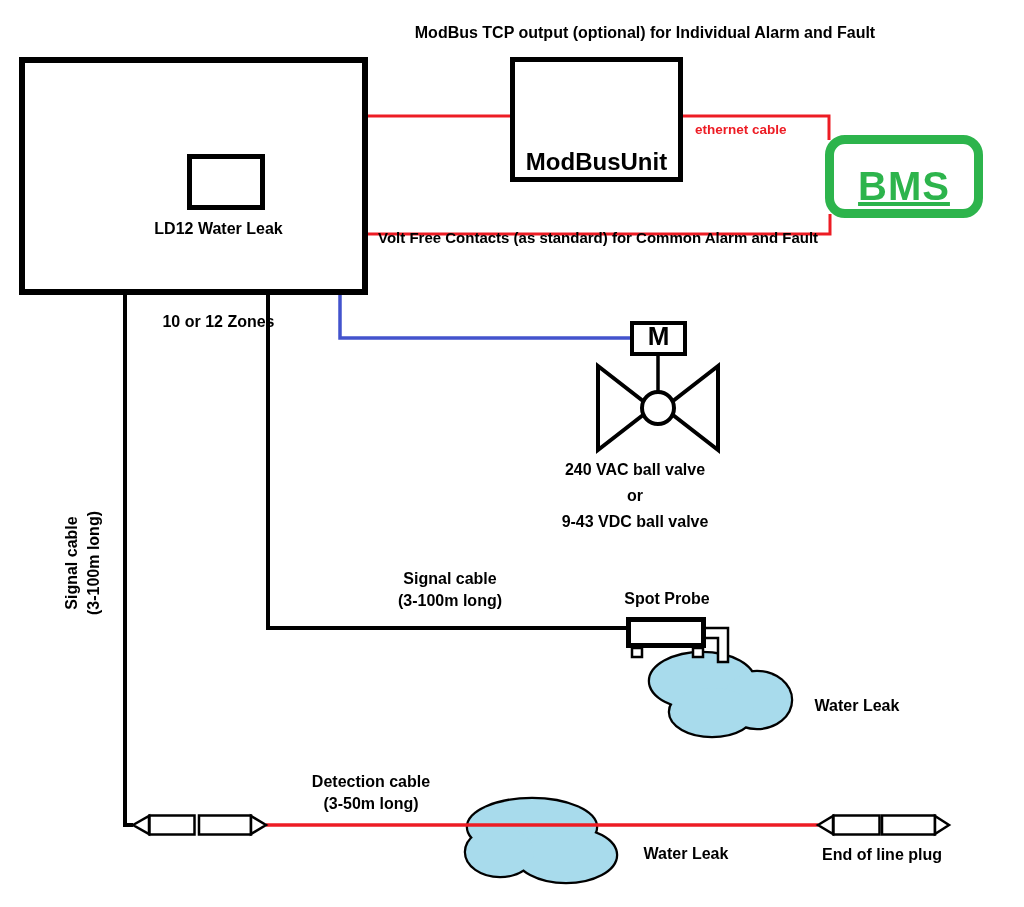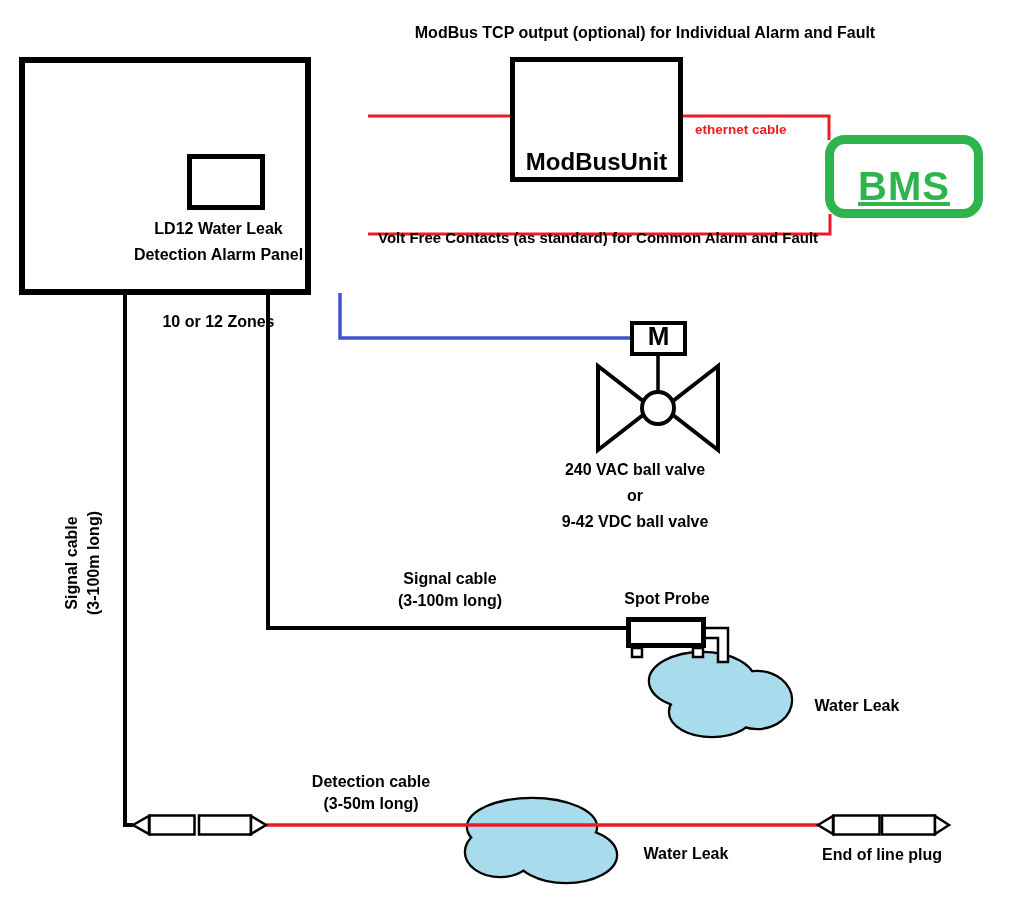--- a/index.html
+++ b/index.html
@@ -11,21 +11,21 @@
     font-weight:bold;
     color:#000;
     overflow:hidden;
   }
   #wires{position:absolute;left:0;top:0;width:1024px;height:907px;}
   .lbl{position:absolute;white-space:nowrap;font-size:16px;line-height:20px;}
   .lbl.center{text-align:center;white-space:normal;}
   .box{position:absolute;background:#fff;border:5px solid #000;box-sizing:border-box;
        display:flex;align-items:flex-end;justify-content:center;flex-direction:row;}
   
-  .panel{left:19px;top:57px;width:292px;height:238px;border-width:6px;justify-content:flex-start;}
+  .panel{left:19px;top:57px;width:349px;height:238px;border-width:6px;justify-content:flex-start;}
   .panel-display{position:absolute;left:162px;top:91px;width:78px;height:56px;border:5px solid #000;background:#fff;box-sizing:border-box;}
   .panel-title{position:absolute;left:24px;top:153px;width:339px;text-align:center;font-size:16px;line-height:26px;}
   .panel-zones{position:absolute;left:24px;top:250px;width:339px;text-align:center;font-size:16px;}
   
   .modbus{left:510px;top:57px;width:173px;height:125px;font-size:24px;line-height:30px;text-align:center;}
   
   .bms{left:825px;top:135px;width:158px;height:83px;border:9px solid #2db44c;border-radius:20px;
        color:#2db44c;font-size:40px;letter-spacing:1px;text-decoration:underline;}
   
   .mbox{left:630px;top:321px;width:57px;height:35px;border-width:4px;font-size:26px;}
@@ -110,21 +110,20 @@
       <rect x="833.5" y="815.5" width="46" height="19"></rect>
       <rect x="882" y="815.5" width="53" height="19"></rect>
       <polygon points="935,816 935,834 949,825"></polygon>
     </g>
   </svg>
 
   <div class="box panel">
     <div class="panel-display"></div>
     <div class="panel-title">
       <div>LD12 Water Leak</div>
-      <div>Detection Alarm Panel</div>
     </div>
     <div class="panel-zones">10 or 12 Zones</div>
   </div>
 
   <div class="box modbus">
     <div>ModBus</div>
     <div>Unit</div>
   </div>
 
   <div class="box bms">
@@ -139,21 +138,21 @@
 
   <div class="lbl center" style="left:345px;top:23px;width:600px;font-size:16px;">ModBus TCP output (optional) for Individual Alarm and Fault</div>
 
   <div class="lbl red" style="left:695px;top:120px;font-size:13.5px;">ethernet cable</div>
 
   <div class="lbl" style="left:378px;top:228px;font-size:15px;">Volt Free Contacts (as standard) for Common Alarm and Fault</div>
 
   <div class="lbl center" style="left:535px;top:457px;width:200px;line-height:26px;">
     <div>240 VAC ball valve</div>
     <div>or</div>
-    <div>9-42 VDC ball valve</div>
+    <div>9-43 VDC ball valve</div>
   </div>
 
   <div class="rot-left">
     <div>Signal cable</div>
     <div>(3-100m long)</div>
   </div>
 
   <div class="lbl center" style="left:370px;top:568px;width:160px;line-height:22px;">
     <div>Signal cable</div>
     <div>(3-100m long)</div>

